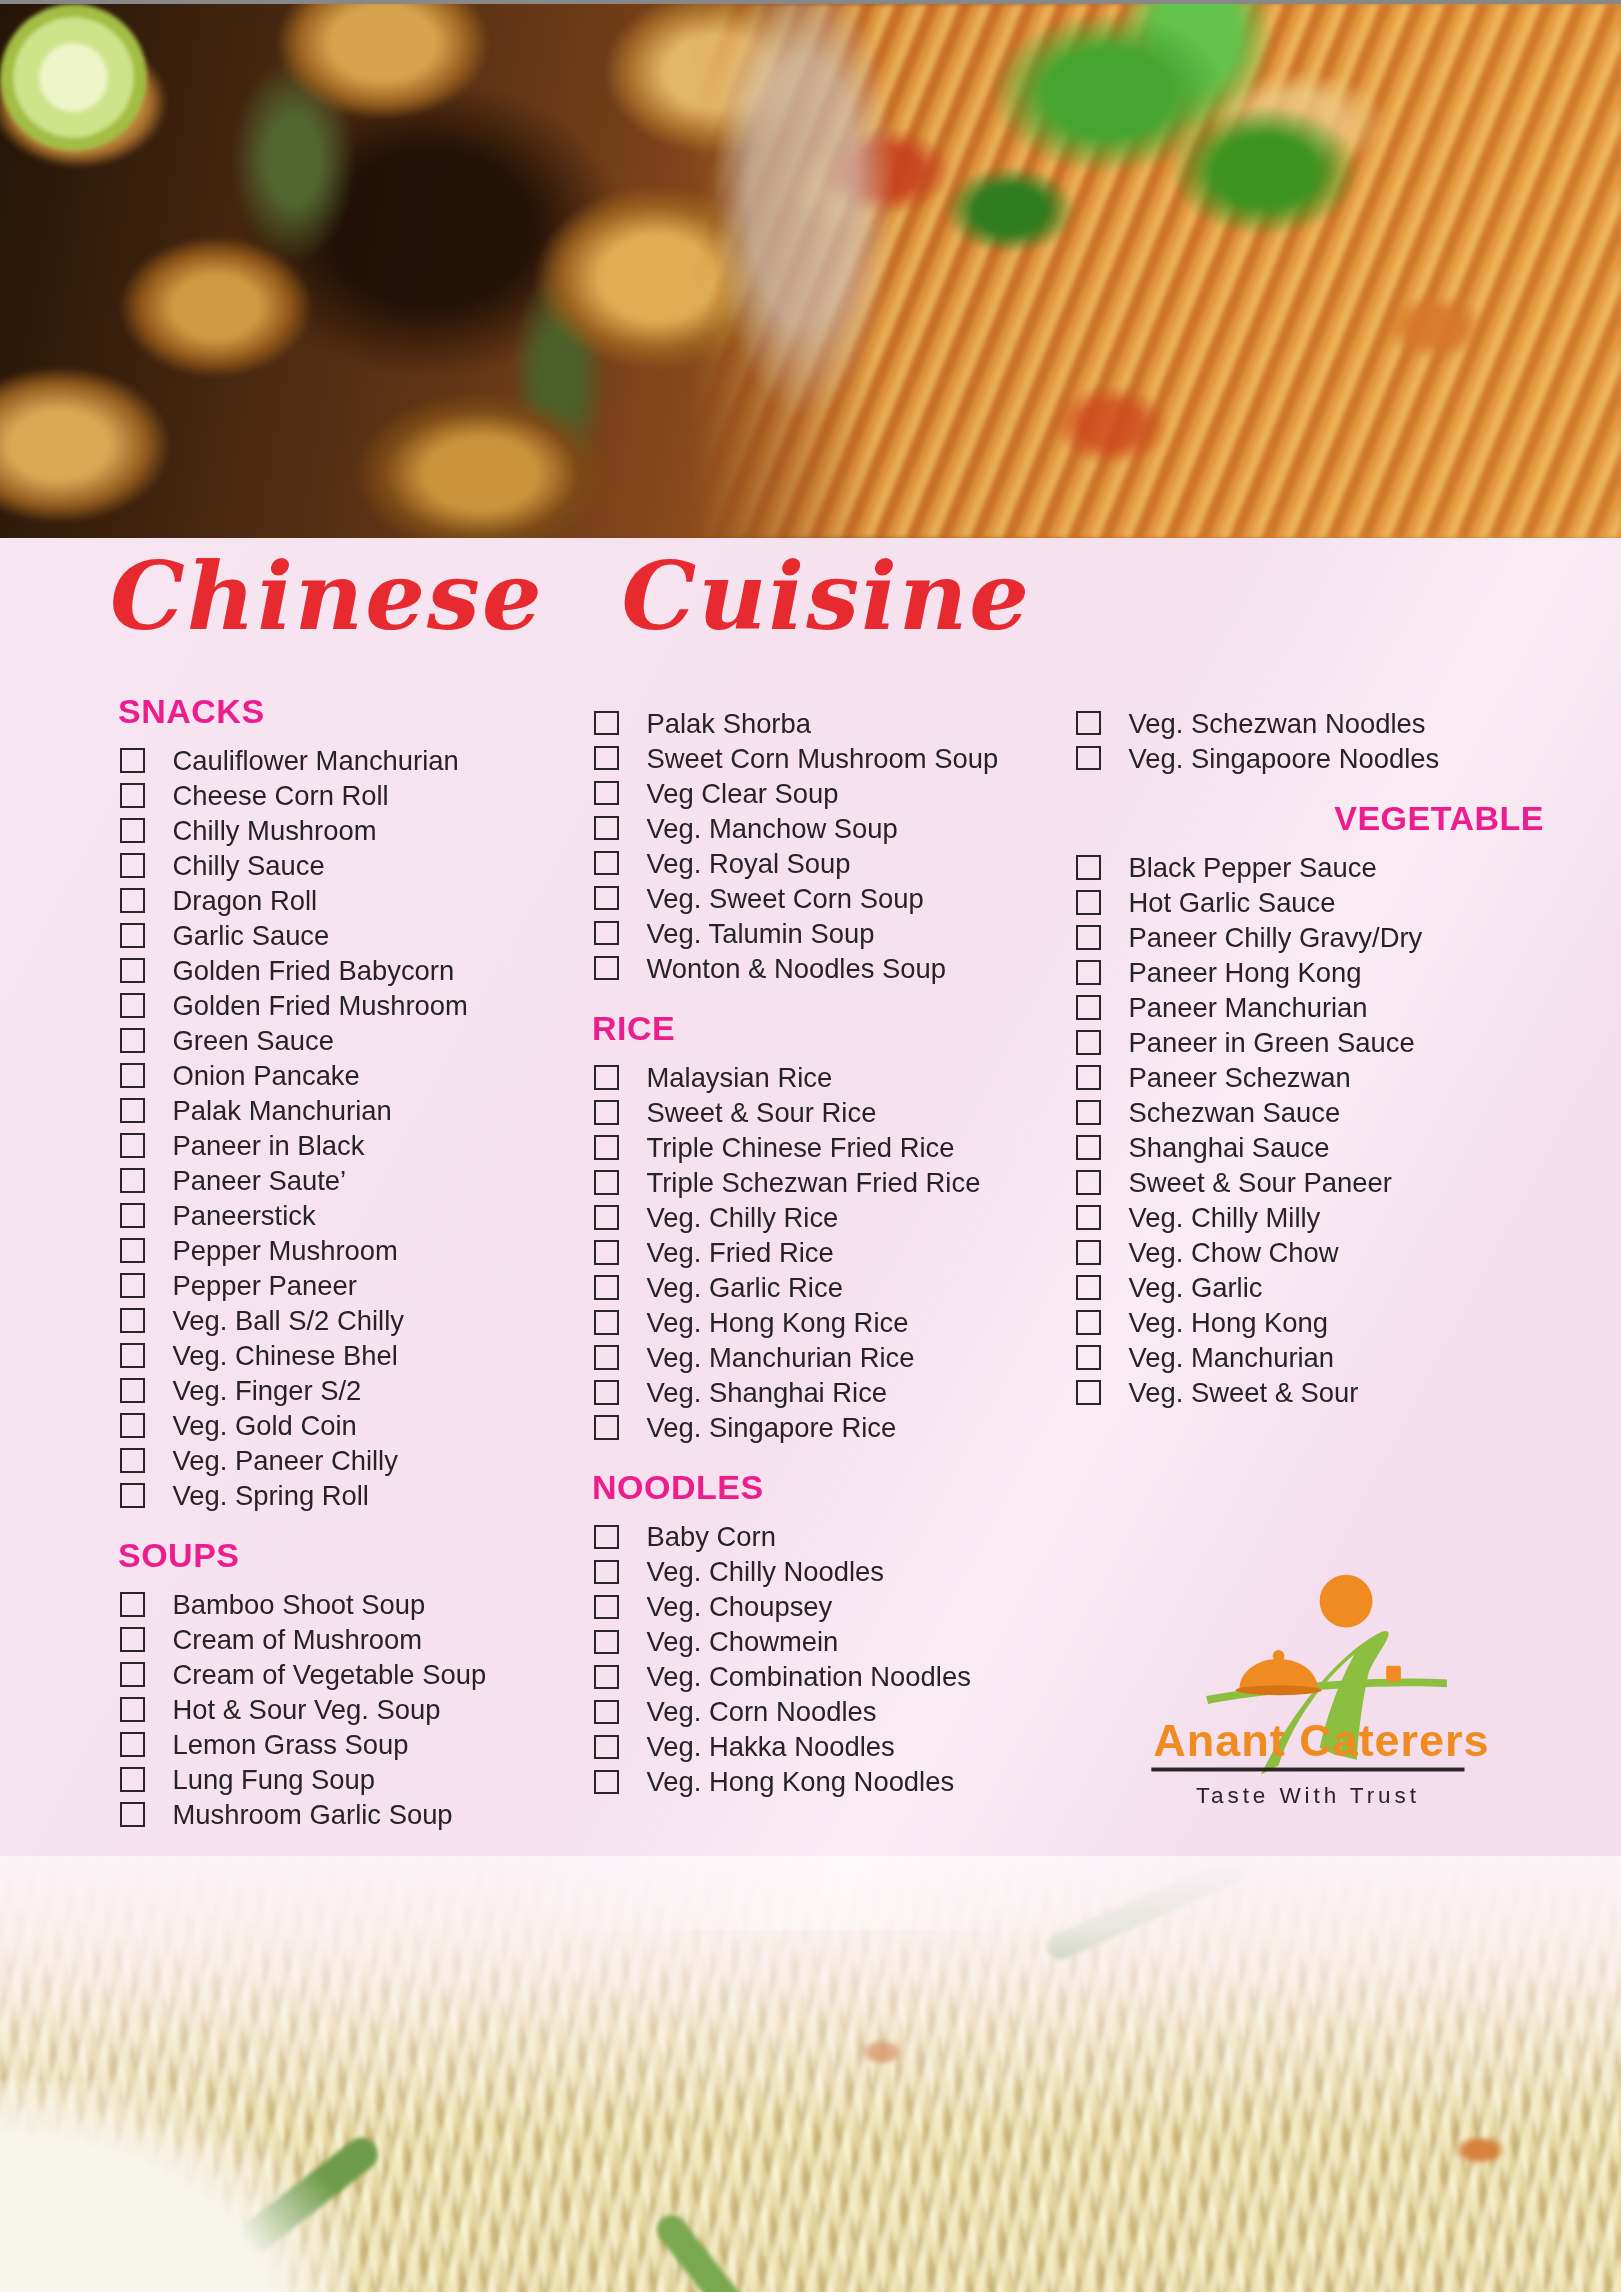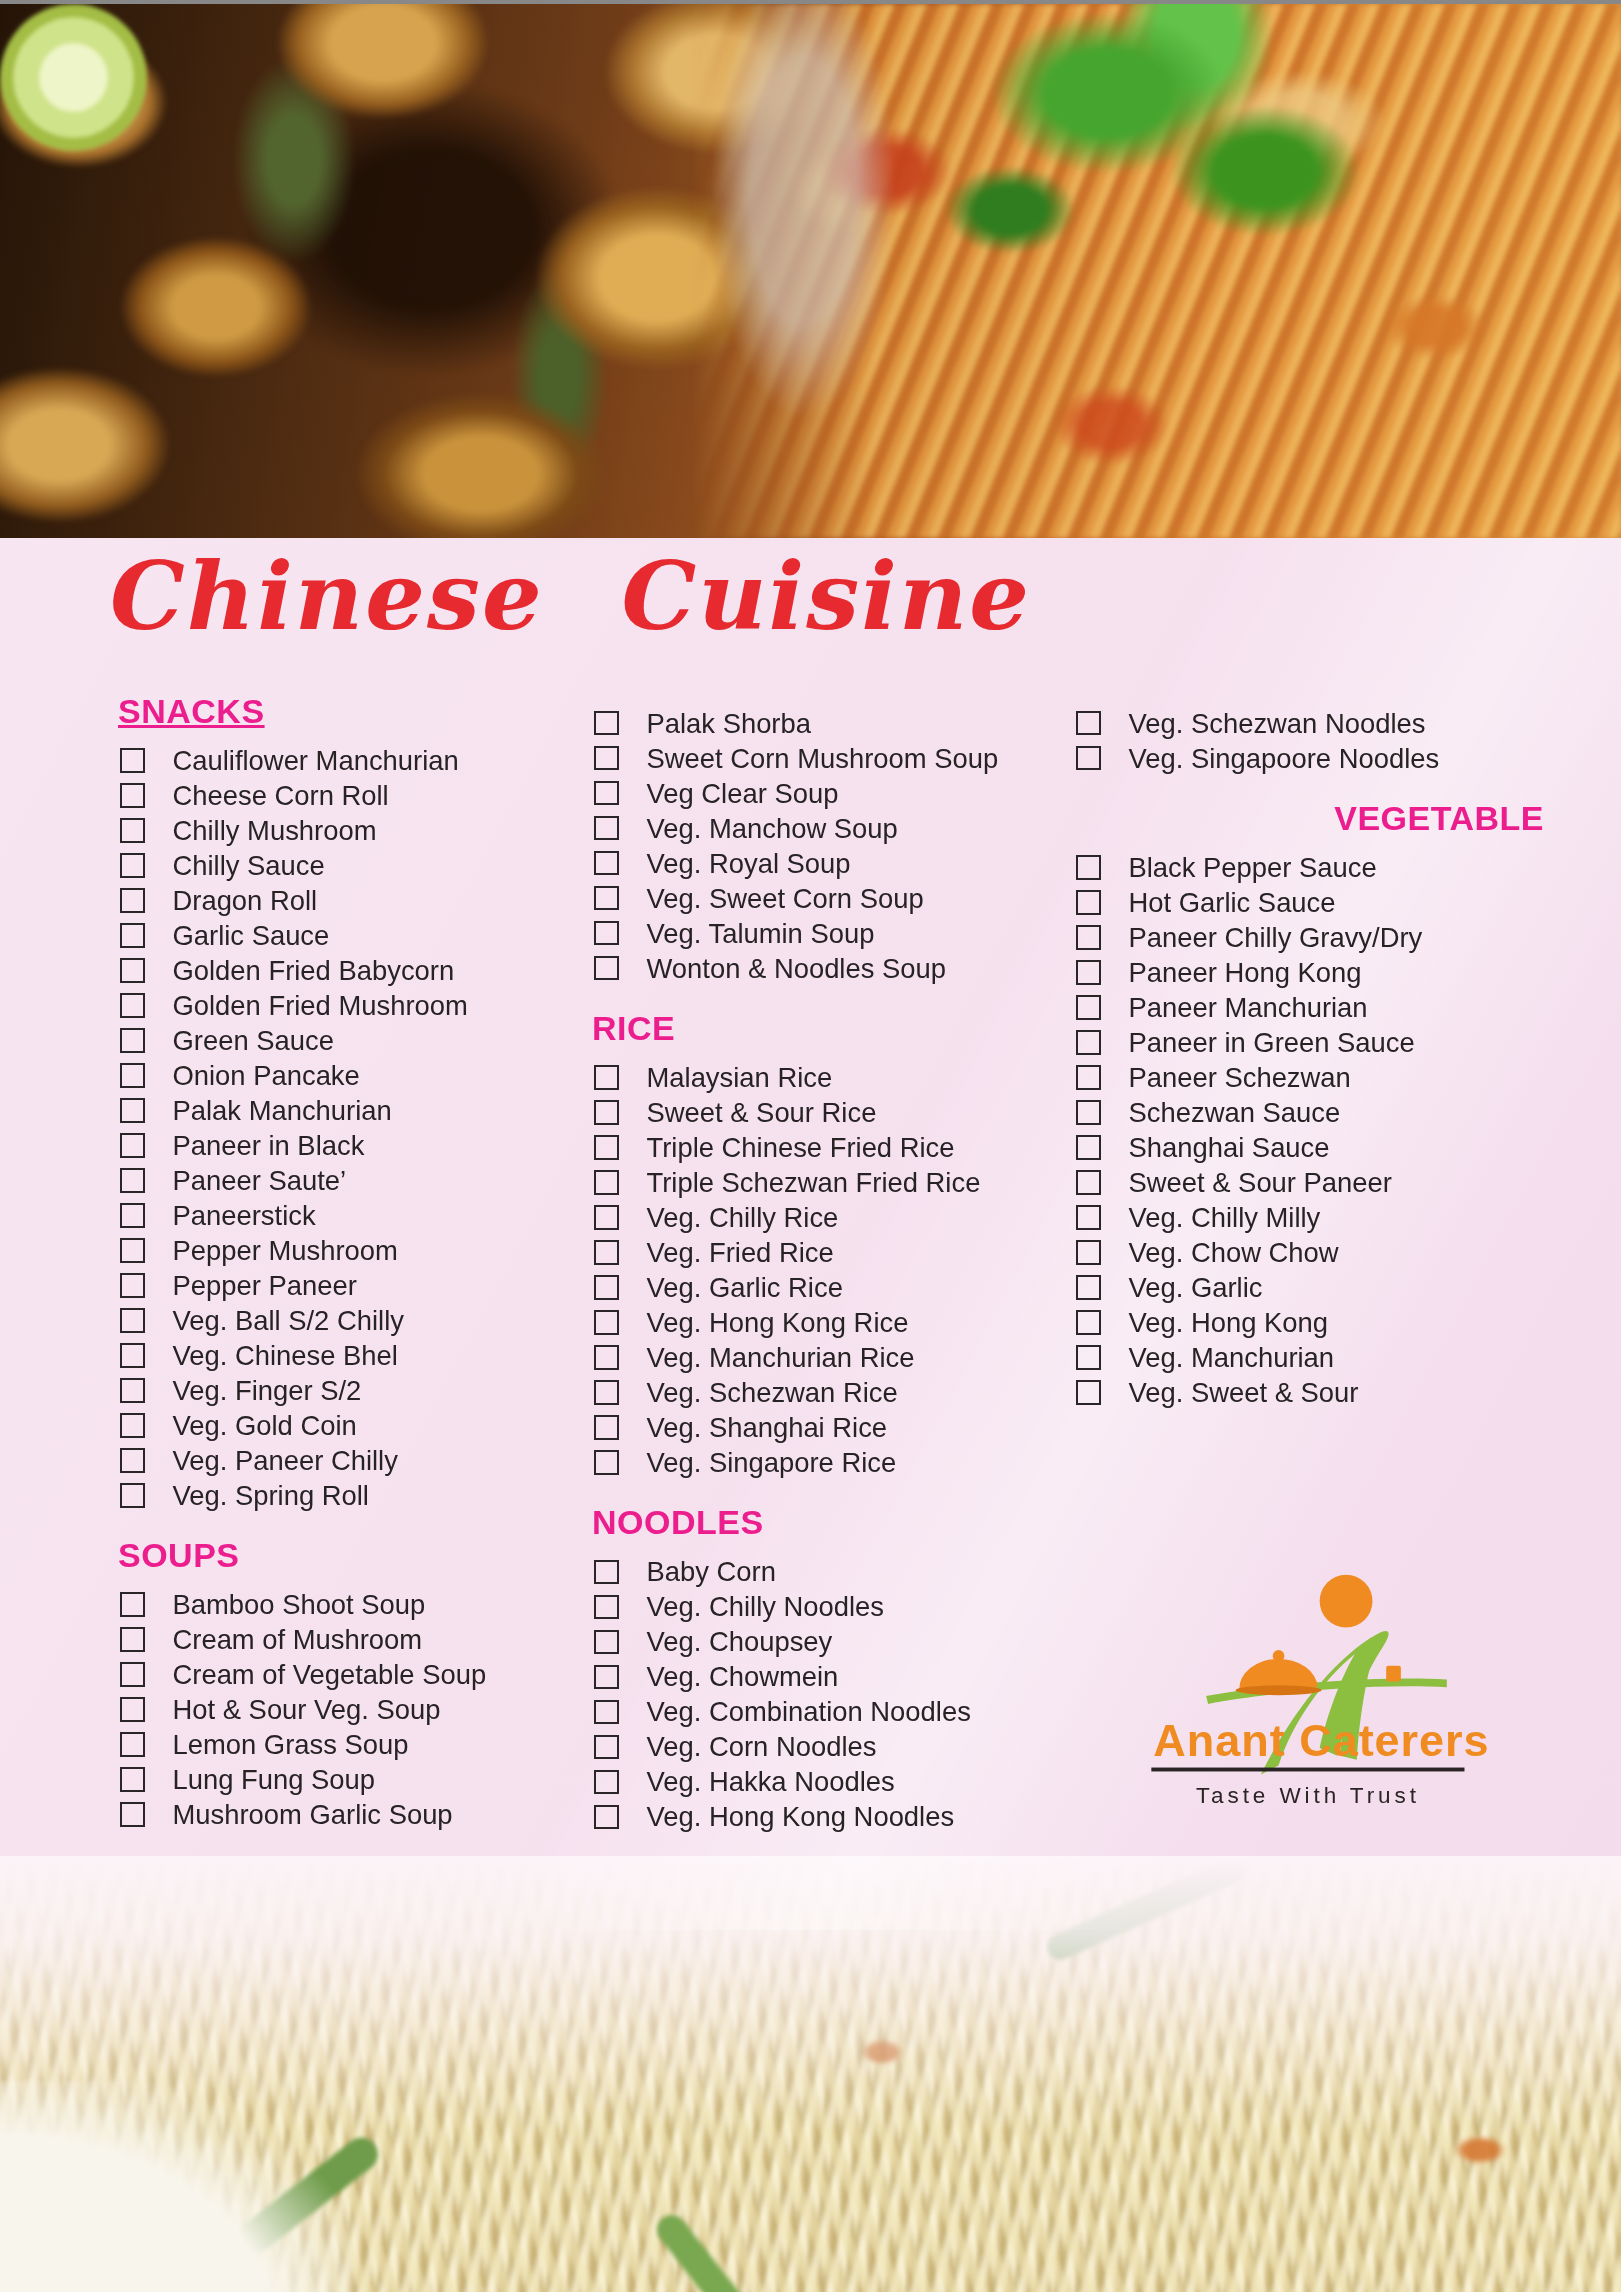--- a/index.html
+++ b/index.html
@@ -89,21 +89,21 @@
     font-family:"DejaVu Serif",serif; font-style:italic; font-weight:700;
     font-size:94px; line-height:1.1; color:#e62a30; letter-spacing:2px; word-spacing:43px;
   }
 
   
   .col { position:absolute; top:688px; width:470px; z-index:3; }
   #col1 { left:118px; }
   #col2 { left:592px; padding-top:13.7px; }
   #col3 { left:1074px; padding-top:13.7px;text-align:right; }
   .sec-title { font-weight:700; font-size:34px; line-height:39px; color:#ec1e8e; letter-spacing:0.5px; margin:23.5px 0 11.8px; }
-  .col .sec-title:first-child { margin-top:0;text-decoration:underline; }
+  .col .sec-title:first-child { margin-top:0; }
   .row { display:flex; align-items:center; height:35px; }
   .cb { width:24.5px; height:24.5px; border:2.5px solid #2a2526; margin:0 28px 0 2px; flex:none; background:rgba(255,255,255,.06); }
   .lbl { font-size:27.4px; line-height:31px; color:#272324; white-space:nowrap; }
 
   
   .logo { position:absolute; left:1145px; top:1560px; width:363px; height:274px; z-index:3; }
 </style>
 </head>
 <body>
 
@@ -304,24 +304,20 @@
         <span class="cb"></span>
         <span class="lbl">Veg. Garlic Rice</span>
       </div>
       <div class="row">
         <span class="cb"></span>
         <span class="lbl">Veg. Hong Kong Rice</span>
       </div>
       <div class="row">
         <span class="cb"></span>
         <span class="lbl">Veg. Manchurian Rice</span>
-      </div>
-      <div class="row">
-        <span class="cb"></span>
-        <span class="lbl">Veg. Schezwan Rice</span>
       </div>
       <div class="row">
         <span class="cb"></span>
         <span class="lbl">Veg. Shanghai Rice</span>
       </div>
       <div class="row">
         <span class="cb"></span>
         <span class="lbl">Veg. Singapore Rice</span>
       </div>
       <div class="sec-title">NOODLES</div>

